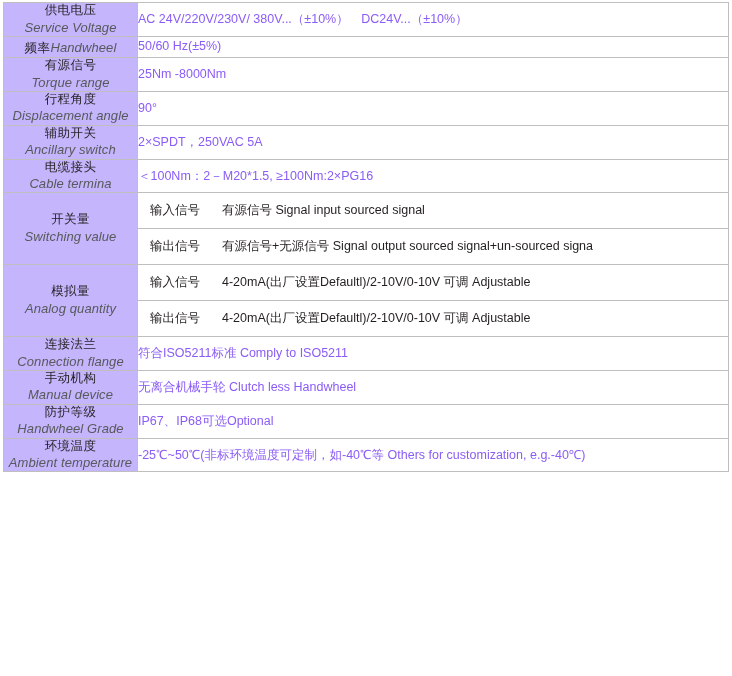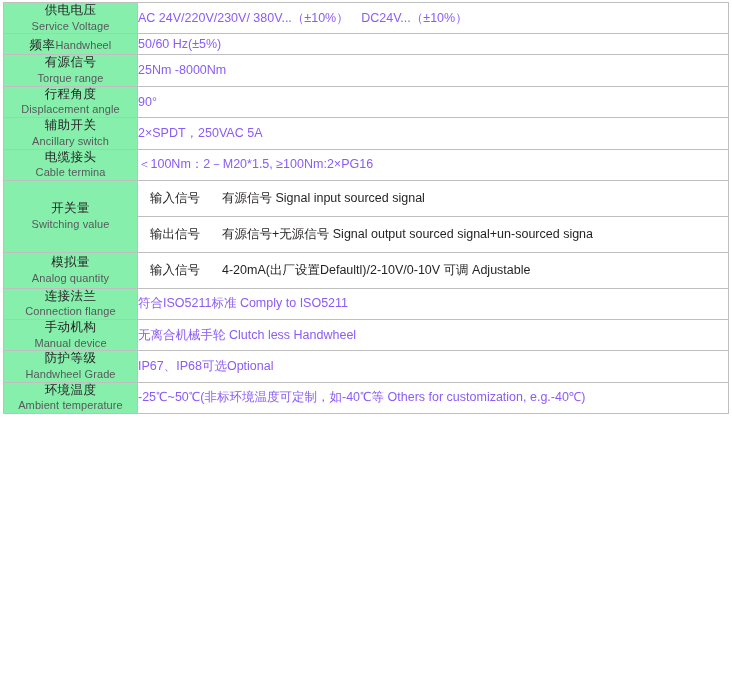--- a/index.html
+++ b/index.html
@@ -24,44 +24,45 @@
     table-layout: fixed;
     border: 1px solid #bfbfbf;
   }
   table.spec-table td {
     border: 1px solid #bfbfbf;
     vertical-align: middle;
     padding: 0;
   }
   td.label-cell {
     width: 133px;
-    background: #86efac;
+    background: #c4b5fd;
     text-align: center;
     padding: 6px 4px;
     line-height: 1.25;
   }
   td.value-cell {
     background: #ffffff;
     padding: 9px 12px;
     line-height: 1.35;
     font-size: 12.5px;
     color: #8b5cf6;
   }
   .label-cn {
     display: block;
     font-size: 12.5px;
     color: #231f20;
     letter-spacing: 0.4px;
   }
   .label-en {
     display: block;
-    font-size: 11px;
+    font-size: 13px;
     color: #58595b;
     margin-top: 1px;
     letter-spacing: 0.1px;
+    font-style: italic;
   }
   
   td.nested-cell {
     padding: 0;
   }
   table.sub-table {
     width: 100%;
     border-collapse: collapse;
     table-layout: fixed;
   }
@@ -164,20 +165,25 @@
           <span class="label-en">Analog quantity</span>
         </td>
         <td class="nested-cell">
           <table class="sub-table">
             <tbody>
               <tr>
                 <td>
                   <span class="sub-label">输入信号</span><span>4-20mA(出厂设置Defaultl)/2-10V/0-10V 可调 Adjustable</span>
                 </td>
               </tr>
+              <tr>
+                <td>
+                  <span class="sub-label">输出信号</span><span>4-20mA(出厂设置Defaultl)/2-10V/0-10V 可调 Adjustable</span>
+                </td>
+              </tr>
             </tbody>
           </table>
         </td>
       </tr>
 
       <tr>
         <td class="label-cell">
           <span class="label-cn">连接法兰</span>
           <span class="label-en">Connection flange</span>
         </td>

